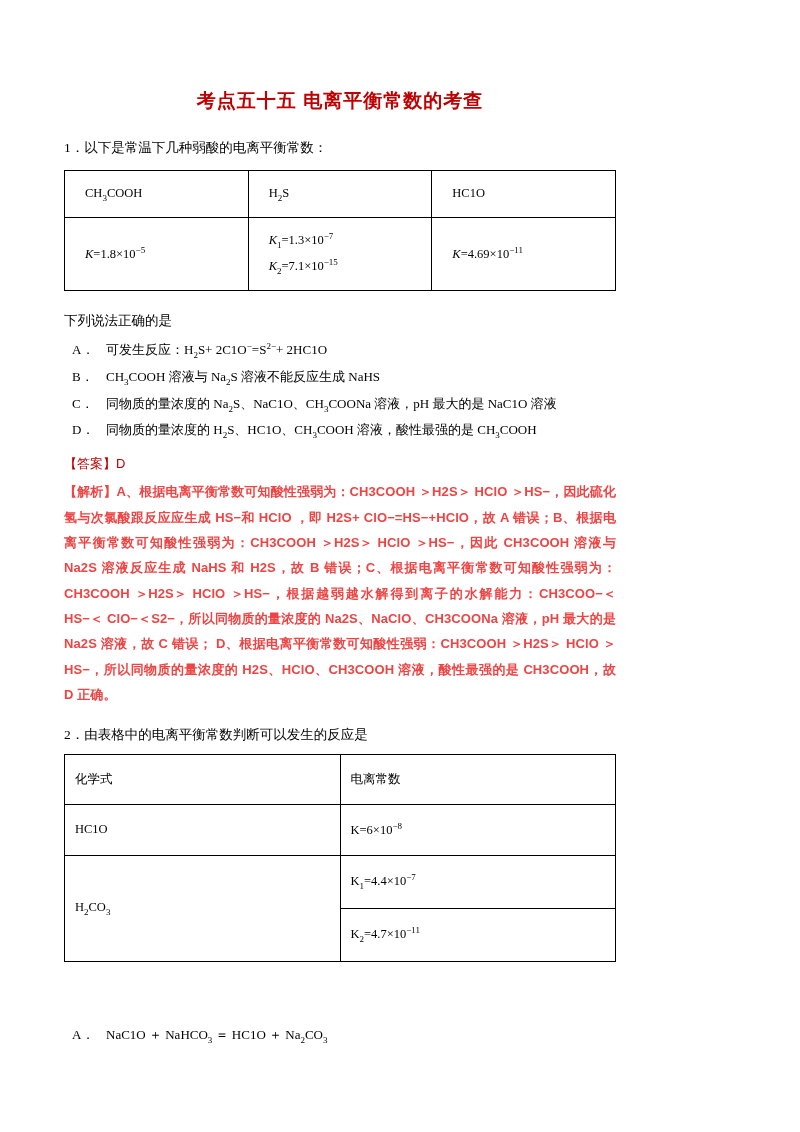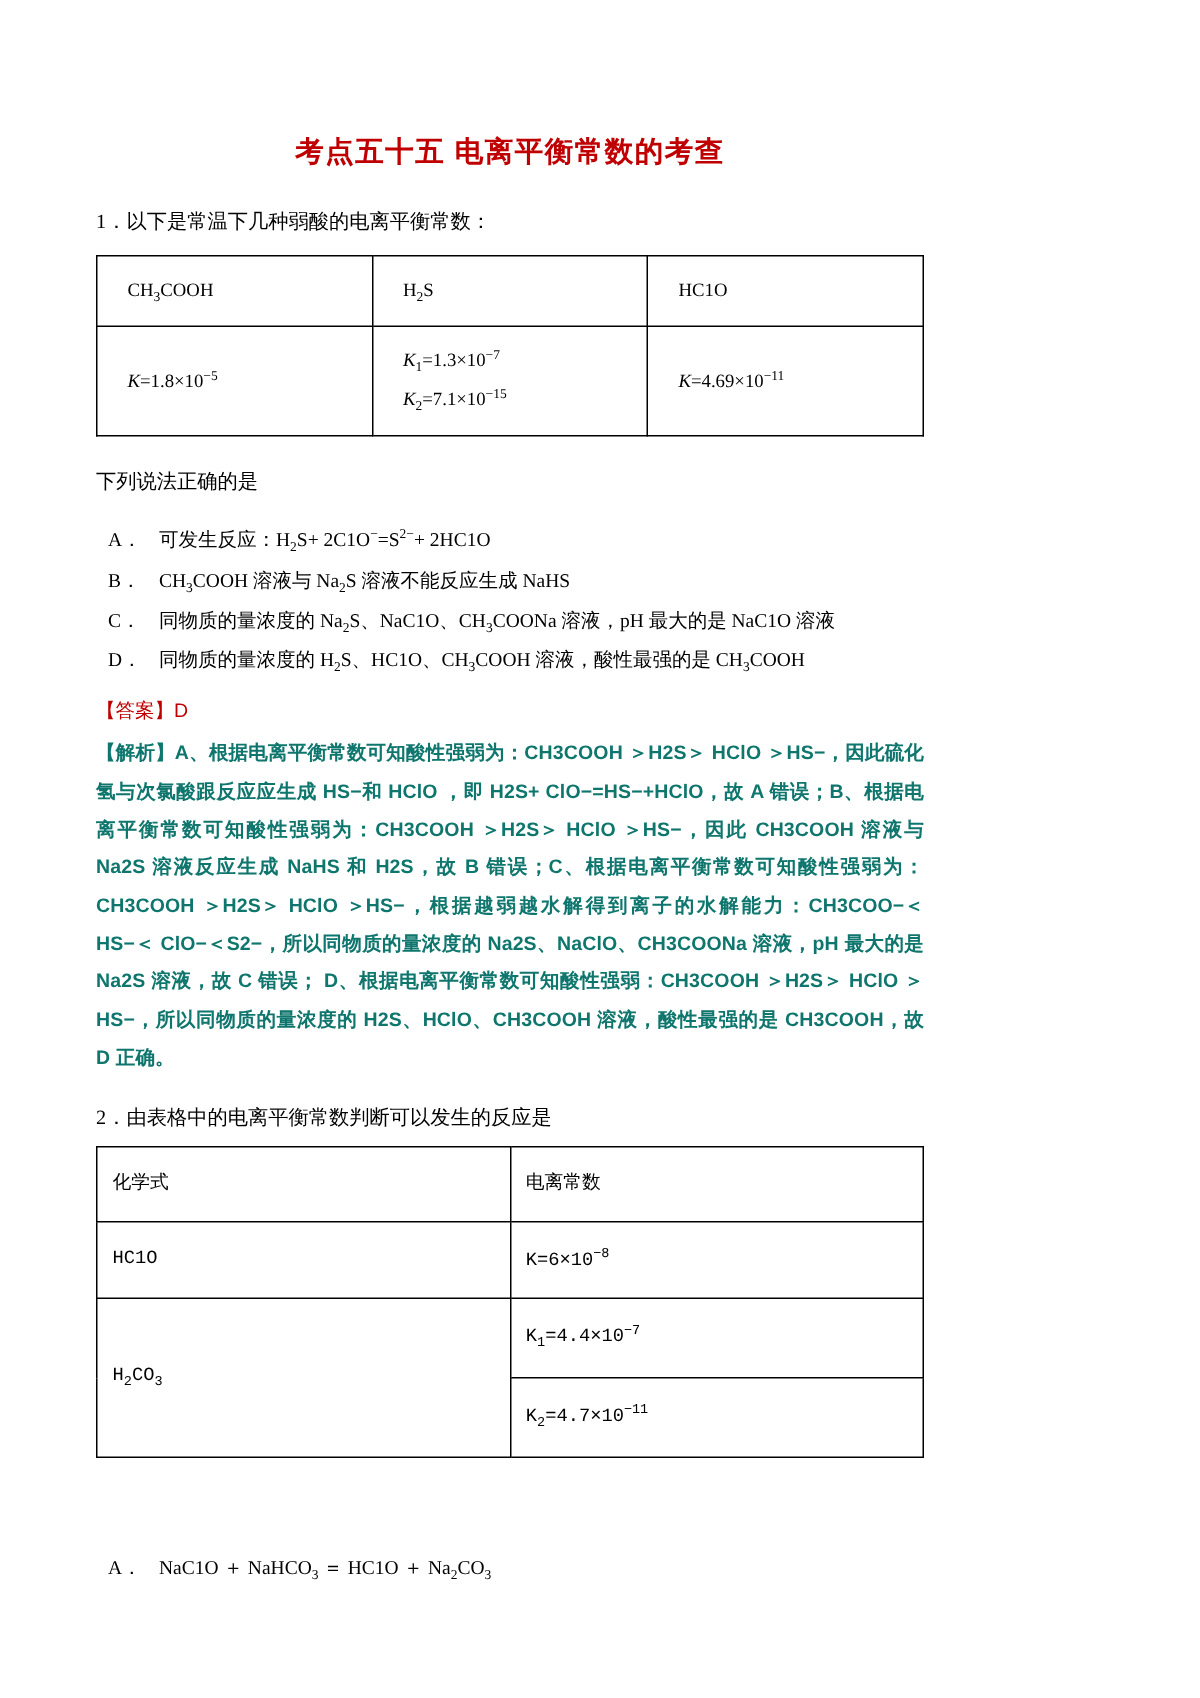--- a/index.html
+++ b/index.html
@@ -29,21 +29,21 @@
     text-align: center;
     letter-spacing: 1px;
     margin: 0 0 22px 0;
   }
   .q-line {
     font-size: 13.5px;
     line-height: 1.8;
     margin: 0 0 10px 0;
   }
   .q-line.tight {
-    margin-bottom: 14px;
+    margin-bottom: 4px;
   }
   table.ktable {
     border-collapse: collapse;
     width: 100%;
     margin: 6px 0 18px 0;
     table-layout: fixed;
   }
   table.ktable td {
     border: 1px solid #000;
     padding: 10px 20px;
@@ -81,37 +81,36 @@
     font-size: 13px;
     font-weight: normal;
     color: #c00000;
     margin: 8px 0 4px 0;
     line-height: 1.8;
   }
   .analysis {
     font-family: "Liberation Sans", sans-serif;
     font-size: 13px;
     font-weight: bold;
-    color: #0f766e;
+    color: #ef4444;
     line-height: 1.95;
     text-align: justify;
     margin: 0 0 1px 0;
     letter-spacing: 0.1px;
   }
   .q2-line {
     font-size: 13.5px;
     line-height: 1.8;
     margin: 16px 0 6px 0;
   }
   table.ktable2 {
     border-collapse: collapse;
     width: 100%;
     margin: 0 0 10px 0;
     table-layout: fixed;
-    font-family: Liberation Mono, monospace;
   }
   table.ktable2 td {
     border: 1px solid #000;
     padding: 14px 10px;
     font-size: 12.5px;
     vertical-align: middle;
     line-height: 1.7;
   }
   .opt2 {
     font-size: 13px;

